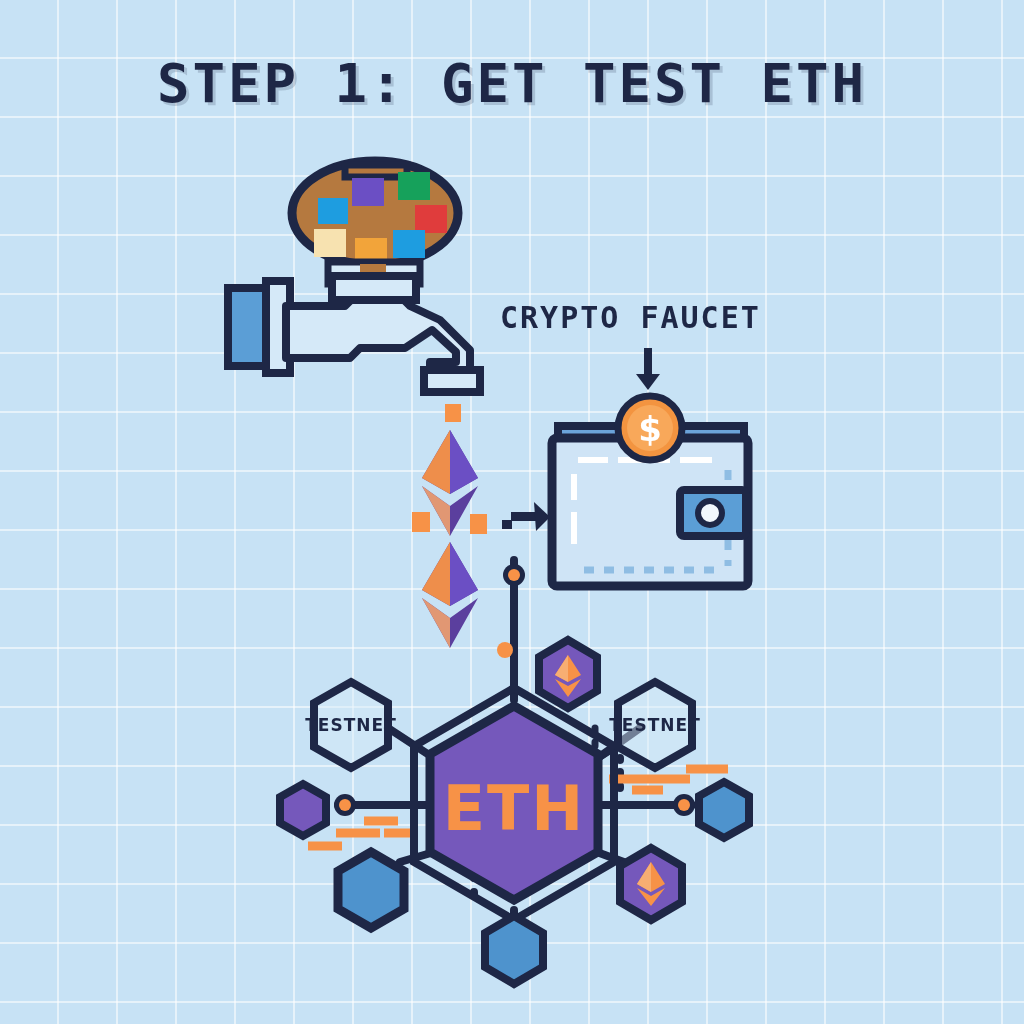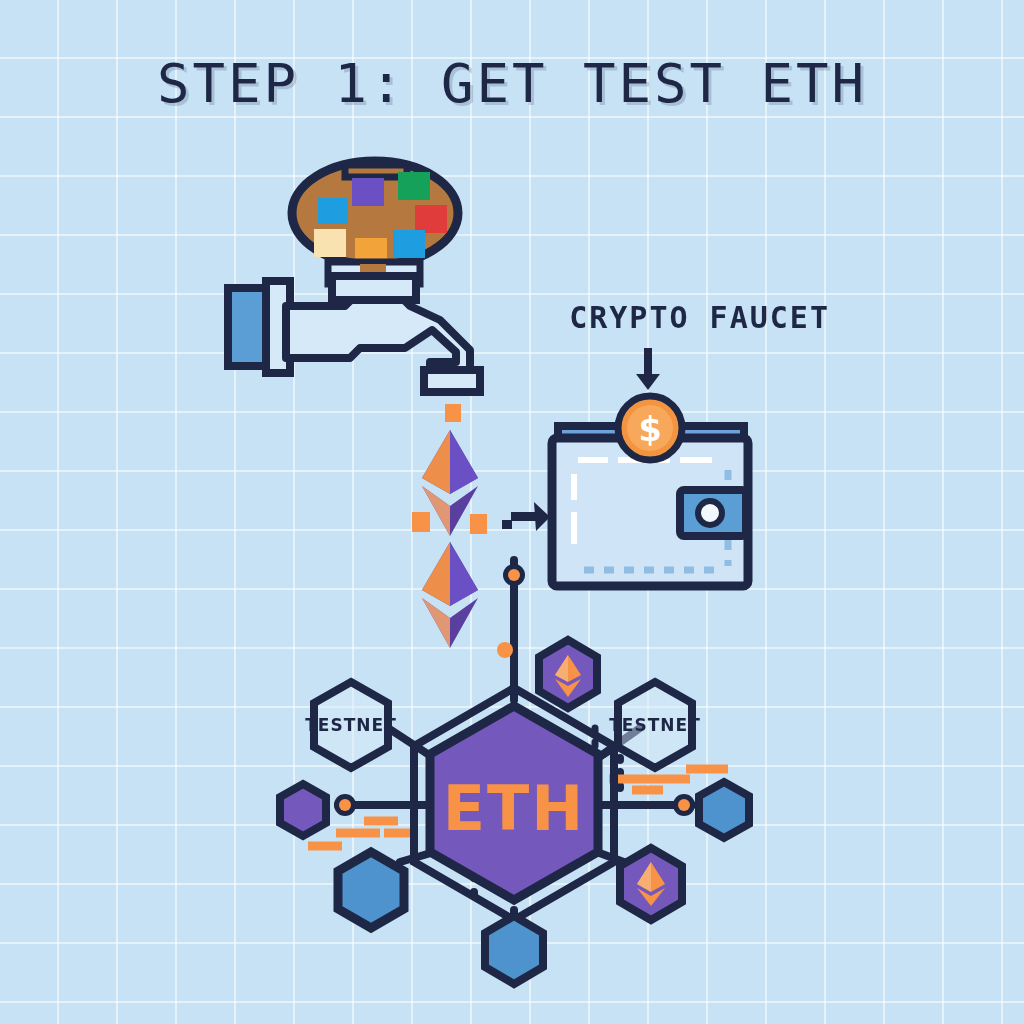--- a/index.html
+++ b/index.html
@@ -27,33 +27,33 @@
     width: 1024px;
     height: 1024px;
   }
   .title {
     position: absolute;
     left: 0;
     top: 52px;
     width: 1024px;
     text-align: center;
     font-family: "DejaVu Sans Mono", monospace;
-    font-weight: normal;
+    font-weight: bold;
     font-size: 54px;
     letter-spacing: 3px;
     color: #1e2746;
     text-shadow: 3px 3px 0 rgba(30,39,70,0.18);
     -webkit-font-smoothing: none;
   }
   .faucet-label {
     position: absolute;
     left: 500px;
     top: 300px;
     width: 330px;
-    text-align: right;
+    text-align: left;
     font-family: "DejaVu Sans Mono", monospace;
     font-weight: bold;
     font-size: 30px;
     letter-spacing: 2px;
     color: #1e2746;
   }
   .hexlabel {
     font-family: "DejaVu Sans", sans-serif;
     font-weight: bold;
     font-size: 17px;

